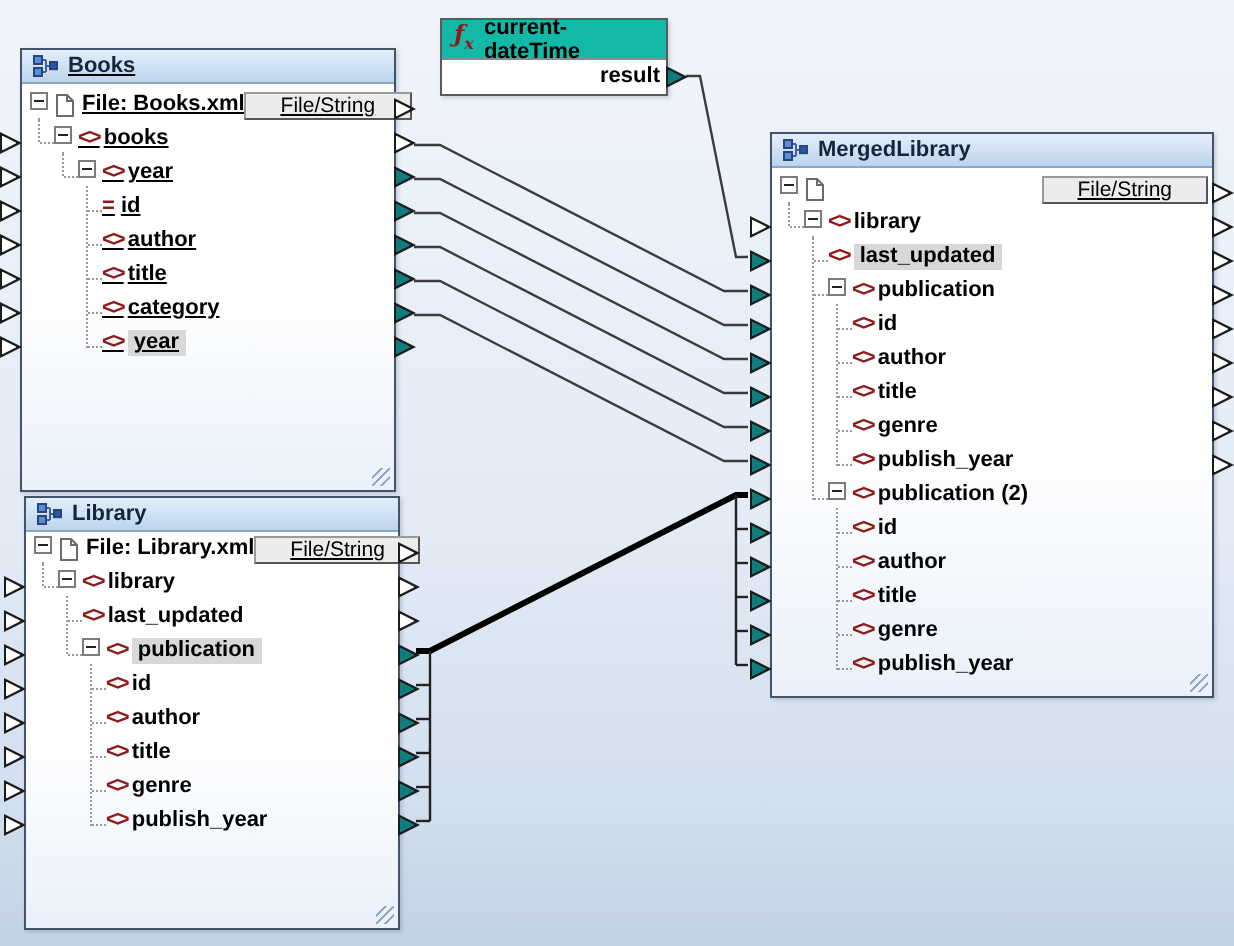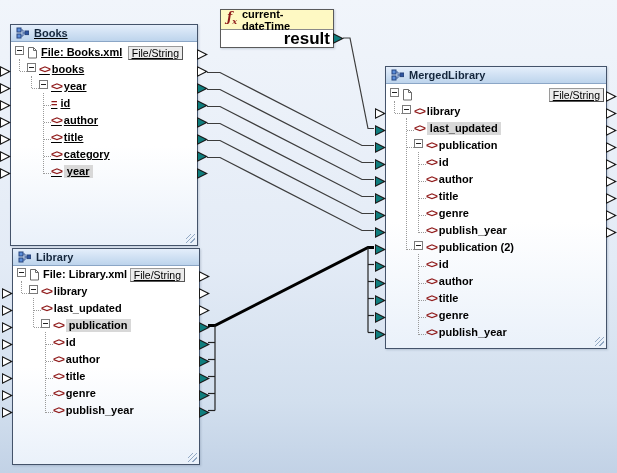--- a/index.html
+++ b/index.html
@@ -32,39 +32,39 @@
   .ei{color:#8f1a1a;font-weight:bold;letter-spacing:-1px;margin-right:2px;flex:none;}
   .ai{color:#8f1a1a;font-weight:bold;margin-right:3px;flex:none;}
   .lbl{line-height:13px;}
   .hl{background:#d8d8d8;padding:0 3px;}
   .ficon{flex:none;margin-right:3px;}
   .cicon{flex:none;}
   .fsbtn{
     margin-left:auto;margin-right:14px;flex:none;
     font-family:inherit;font-size:10.5px;text-decoration:underline;color:#000;
     background:#ececec;border:1px solid #9a9a9a;border-right-color:#555;border-bottom-color:#555;
-    height:14px;line-height:11px;padding:0 3px;
+    height:14px;line-height:11px;padding:0 17px;
   }
   .fsbtn.flush{margin-right:2px;}
   .conn{position:absolute;width:11px;height:11px;top:50%;margin-top:-5.5px;}
   .conn.in{left:-11px;}
   .conn.out{right:-11px;}
   .conn::before{content:"";position:absolute;inset:0;clip-path:polygon(0 0,100% 50%,0 100%);background:#1c1c1c;}
   .conn::after{content:"";position:absolute;left:1px;top:1.8px;right:2.6px;bottom:1.8px;clip-path:polygon(0 0,100% 50%,0 100%);background:#fff;}
   .conn.filled::after{background:#0f7d7d;}
   .vline{position:absolute;width:0;border-left:1px dotted #9a9a9a;}
   .grip{
     position:absolute;right:2px;bottom:2px;width:9px;height:9px;
     background:linear-gradient(135deg,transparent 0 3px,#93a9c4 3px 4px,transparent 4px 6px,#93a9c4 6px 7px,transparent 7px 9px,#93a9c4 9px 10px,transparent 10px);
   }
   .fnbox{position:absolute;left:220px;top:9px;width:112px;border:1px solid #5a5a5a;background:#fff;box-shadow:1px 1px 2px rgba(70,90,120,.25);}
-  .fnhead{height:19px;display:flex;align-items:center;gap:5px;padding:0 6px;background:#fef9c3;border-bottom:1px solid #8a8a8a;font-size:11px;font-weight:bold;color:#000;}
+  .fnhead{height:19px;display:flex;align-items:center;gap:5px;padding:0 6px;background:#14b8a6;border-bottom:1px solid #8a8a8a;font-size:11px;font-weight:bold;color:#000;}
   .fnfx{color:#8f1a1a;font-family:"DejaVu Serif",serif;font-style:italic;font-size:12px;line-height:10px;}
   .fnfx sub{font-size:8px;}
-  .fnrow{position:relative;height:17px;display:flex;align-items:center;justify-content:flex-end;padding-right:3px;font-size:17px;font-weight:bold;}
+  .fnrow{position:relative;height:17px;display:flex;align-items:center;justify-content:flex-end;padding-right:3px;font-size:11px;font-weight:bold;}
 </style>
 </head>
 <body>
 
 <div id="canvas">
 
   <svg id="wires">
       <polyline points="207,72.5 220,72.5 362,145.5 374,145.5" fill="none" stroke="#3c3c3c" stroke-width="1.2"></polyline>
       <polyline points="207,89.5 220,89.5 362,162.5 374,162.5" fill="none" stroke="#3c3c3c" stroke-width="1.2"></polyline>
       <polyline points="207,106.5 220,106.5 362,179.5 374,179.5" fill="none" stroke="#3c3c3c" stroke-width="1.2"></polyline>

